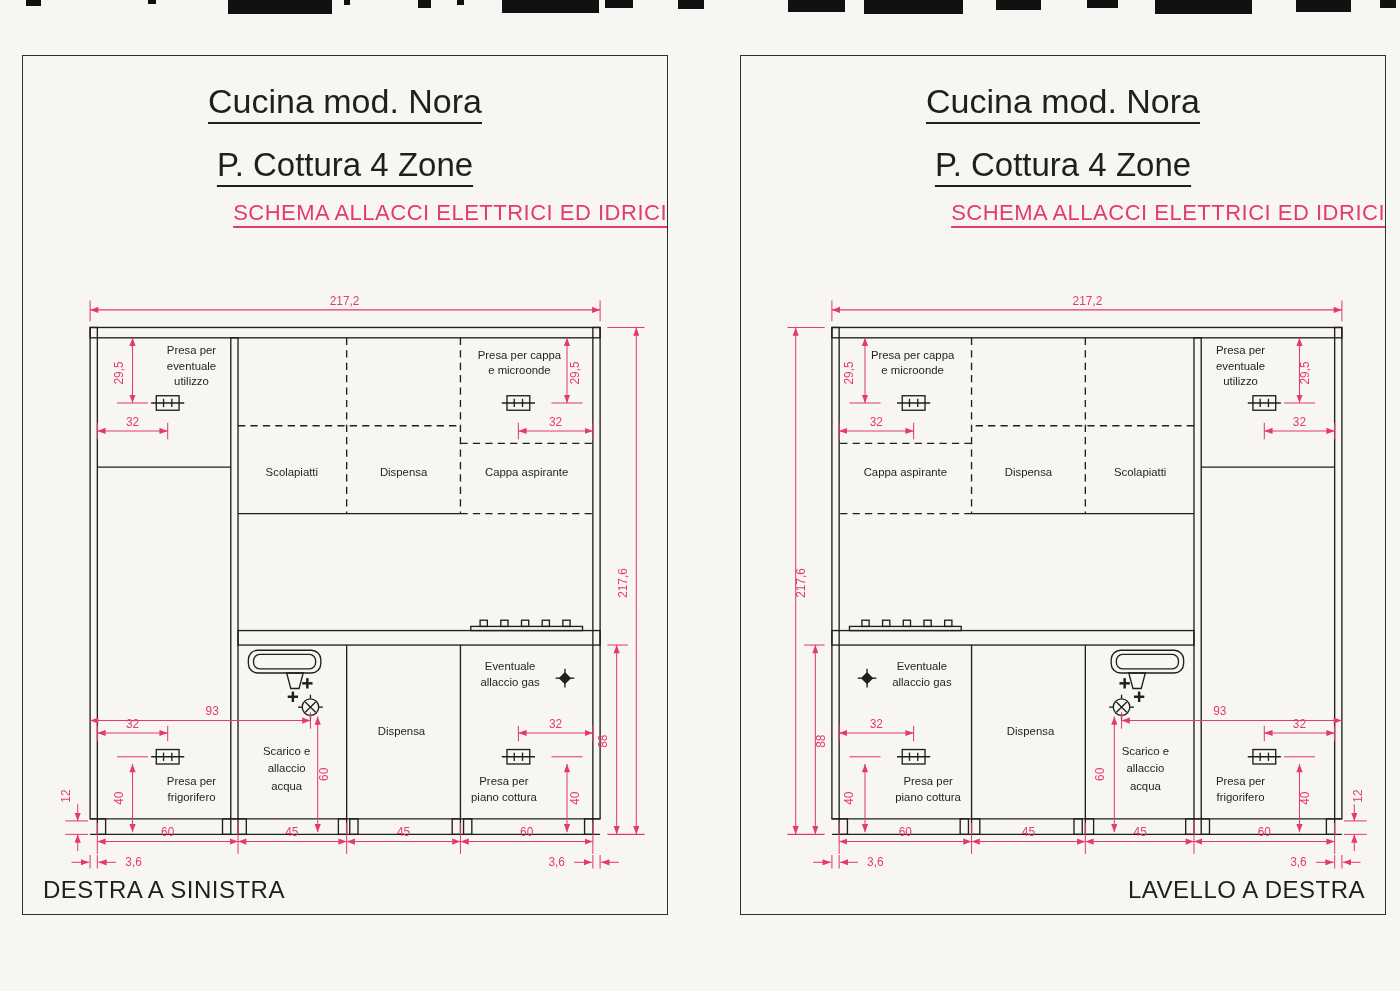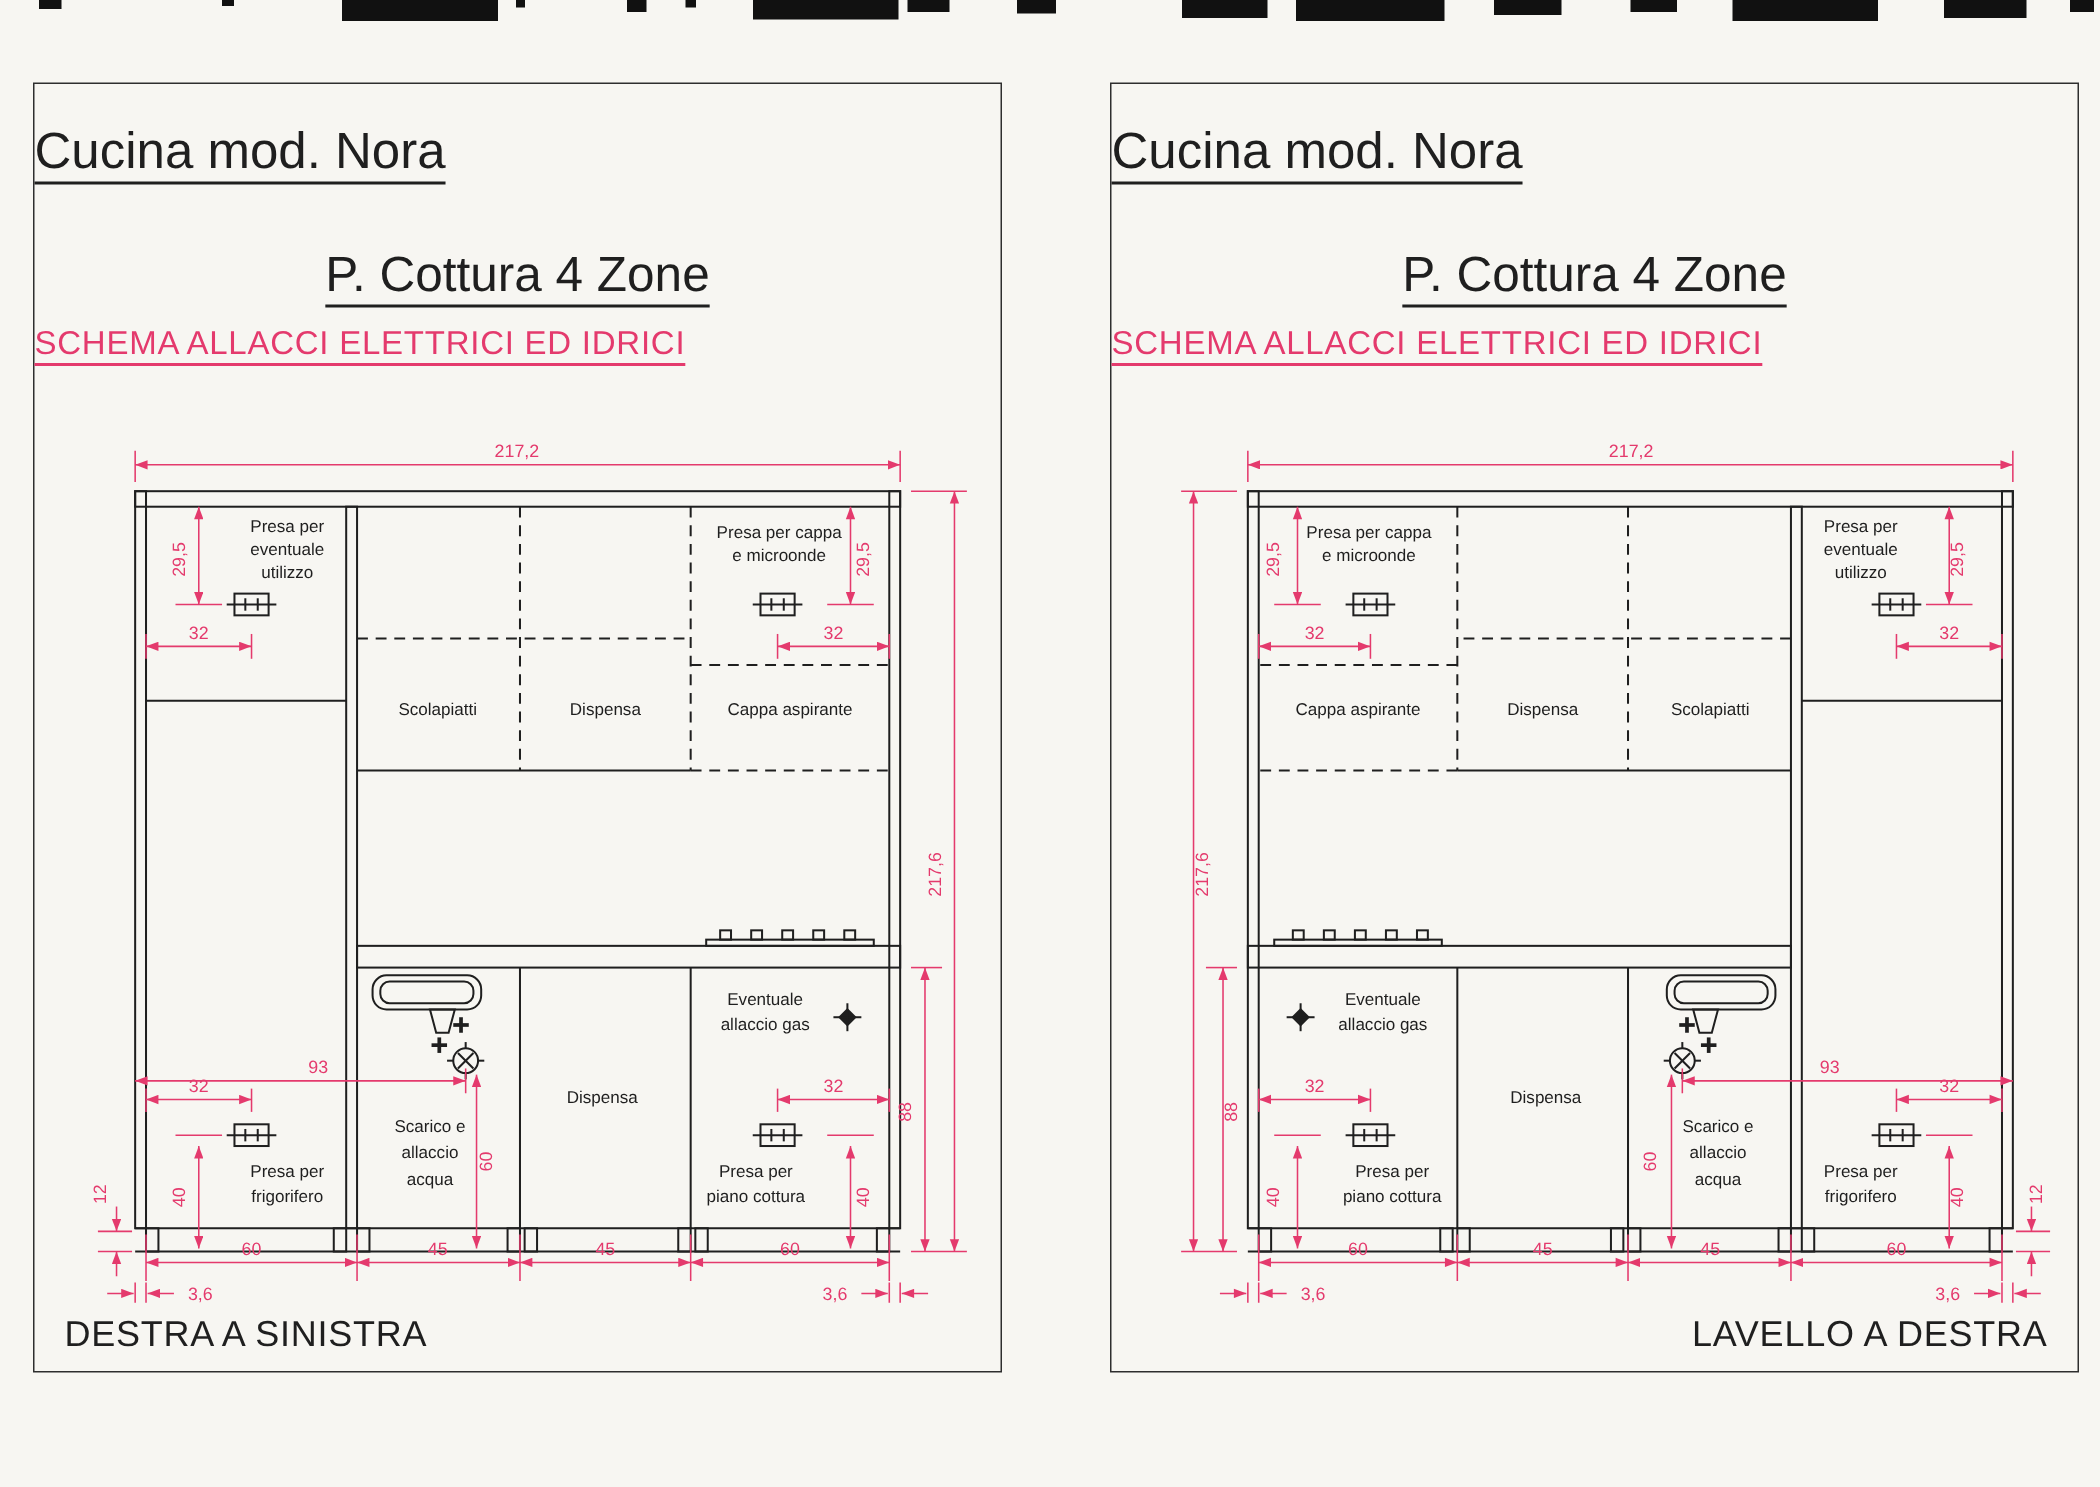--- a/index.html
+++ b/index.html
@@ -7,25 +7,25 @@
   body{
     background:var(--paper,#f7f6f2);
     font-family:"Liberation Sans",sans-serif;
     color:var(--ink,#1f1f1f);
     position:relative;overflow:hidden;
   }
   .artifacts i{position:absolute;top:0;display:block;height:8px;background:#111}
   .panel{position:absolute;top:55px;width:646px;height:860px;border:1.5px solid #2e2e2e;background:transparent}
   #panel-0{left:22px}
   #panel-1{left:740px}
-  .title{position:absolute;top:26px;width:100%;text-align:left;font-size:34px;
+  .title{position:absolute;top:26px;width:100%;text-align:center;font-size:34px;
          text-decoration:underline;text-underline-offset:9px;text-decoration-thickness:1.5px}
-  .subtitle{position:absolute;top:108px;width:100%;text-align:center;font-size:33px;
+  .subtitle{position:absolute;top:90px;width:100%;text-align:center;font-size:33px;
          text-decoration:underline;text-underline-offset:9px;text-decoration-thickness:1.5px}
-  .schema-heading{position:absolute;top:160px;width:100%;text-align:left;font-size:22px;letter-spacing:.5px;
+  .schema-heading{position:absolute;top:144px;width:100%;text-align:right;font-size:22px;letter-spacing:.5px;
          color:var(--accent,#e43a6d);text-decoration:underline;text-underline-offset:6px;text-decoration-thickness:1.5px}
   .drawing{position:absolute;left:34px;top:230px;width:600px;height:595px;overflow:visible}
   .footer{position:absolute;bottom:10px;font-size:24px;letter-spacing:.5px}
   .footer-left{left:20px}
   .footer-right{right:20px}
   
   .ink{stroke:var(--ink,#1f1f1f);stroke-width:1.3;fill:none}
   .ink2{stroke:var(--ink,#1f1f1f);stroke-width:2.4;fill:none}
   .dash{stroke-dasharray:7 5}
   .dim{stroke:var(--accent,#e43a6d);stroke-width:1;fill:none}

